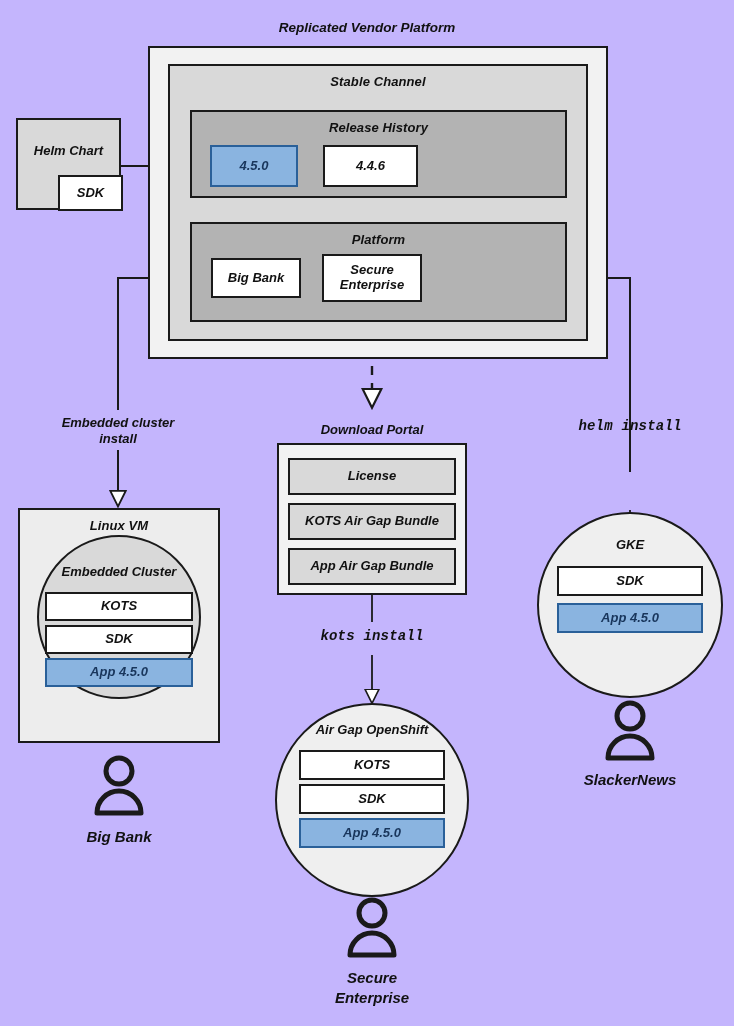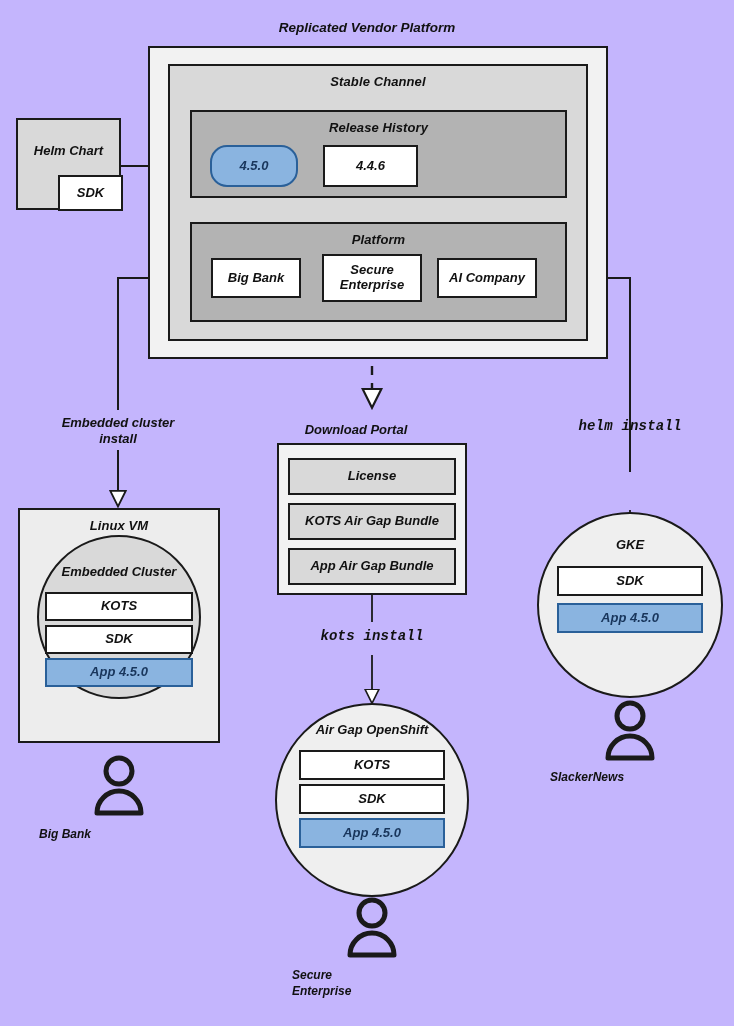--- a/index.html
+++ b/index.html
@@ -85,23 +85,23 @@
   }
   .mono {
     font-family: "Liberation Mono", "DejaVu Sans Mono", monospace;
     font-weight: bold;
     font-size: 14px;
     letter-spacing: .2px;
   }
   .person { position: absolute; }
   .caption {
     position: absolute;
-    font-size: 12px;
-    font-weight: bold;
-    text-align: left;
+    font-size: 15px;
+    font-weight: bold;
+    text-align: center;
     line-height: 1.3;
   }
   .toptitle {
     position: absolute;
     font-size: 13.5px;
     font-weight: bold;
     text-align: center;
     width: 100%;
   }
 </style>
@@ -136,42 +136,41 @@
   <div class="abs box titled f-platform" style="left:148px;top:46px;width:460px;height:313px;">
   </div>
 
   <div class="abs box titled f-channel" style="left:168px;top:64px;width:420px;height:277px;">
     <span class="hdr">Stable Channel</span>
   </div>
 
   <div class="abs box titled f-group" style="left:190px;top:110px;width:377px;height:88px;">
     <span class="hdr">Release History</span>
   </div>
-  <div class="abs box blue" style="left:210px;top:145px;width:88px;height:42px;border-radius:17px;">4.5.0</div>
+  <div class="abs box blue" style="left:210px;top:145px;width:88px;height:42px;">4.5.0</div>
   <div class="abs box f-white" style="left:323px;top:145px;width:95px;height:42px;">4.4.6</div>
 
   <div class="abs box titled f-group" style="left:190px;top:222px;width:377px;height:100px;">
     <span class="hdr">Platform</span>
   </div>
   <div class="abs box f-white" style="left:211px;top:258px;width:90px;height:40px;">Big Bank</div>
   <div class="abs box f-white" style="left:322px;top:254px;width:100px;height:48px;white-space:pre-line;">Secure
 Enterprise</div>
-  <div class="abs box f-white" style="left:437px;top:258px;width:100px;height:40px;">AI Company</div>
 
   <div class="abs box f-light" style="left:16px;top:118px;width:105px;height:92px;padding-bottom:26px;">Helm Chart</div>
   <div class="abs box f-white" style="left:58px;top:175px;width:65px;height:36px;">SDK</div>
 
   <div class="lbl" style="left:38px;top:415px;width:160px;white-space:pre-line;">Embedded cluster
 install</div>
 
   <div class="lbl mono" style="left:292px;top:628px;width:160px;">kots install</div>
 
   <div class="lbl mono" style="left:550px;top:418px;width:160px;">helm install</div>
 
-  <div class="lbl" style="left:276px;top:422px;width:160px;">Download Portal</div>
+  <div class="lbl" style="left:292px;top:422px;width:160px;">Download Portal</div>
   <div class="abs box f-platform" style="left:277px;top:443px;width:190px;height:152px;"></div>
   <div class="abs box f-light" style="left:288px;top:458px;width:168px;height:37px;">License</div>
   <div class="abs box f-light" style="left:288px;top:548px;width:168px;height:37px;">App Air Gap Bundle</div>
   <div class="abs box f-light" style="left:288px;top:503px;width:168px;height:37px;">KOTS Air Gap Bundle</div>
 
   <div class="abs box titled f-vmbg" style="left:18px;top:508px;width:202px;height:235px;">
     <span class="hdr">Linux VM</span>
   </div>
   <div class="abs circle f-ecbg" style="left:37px;top:535px;width:164px;height:164px;"></div>
   <div class="lbl" style="left:39px;top:564px;width:160px;">Embedded Cluster</div>

